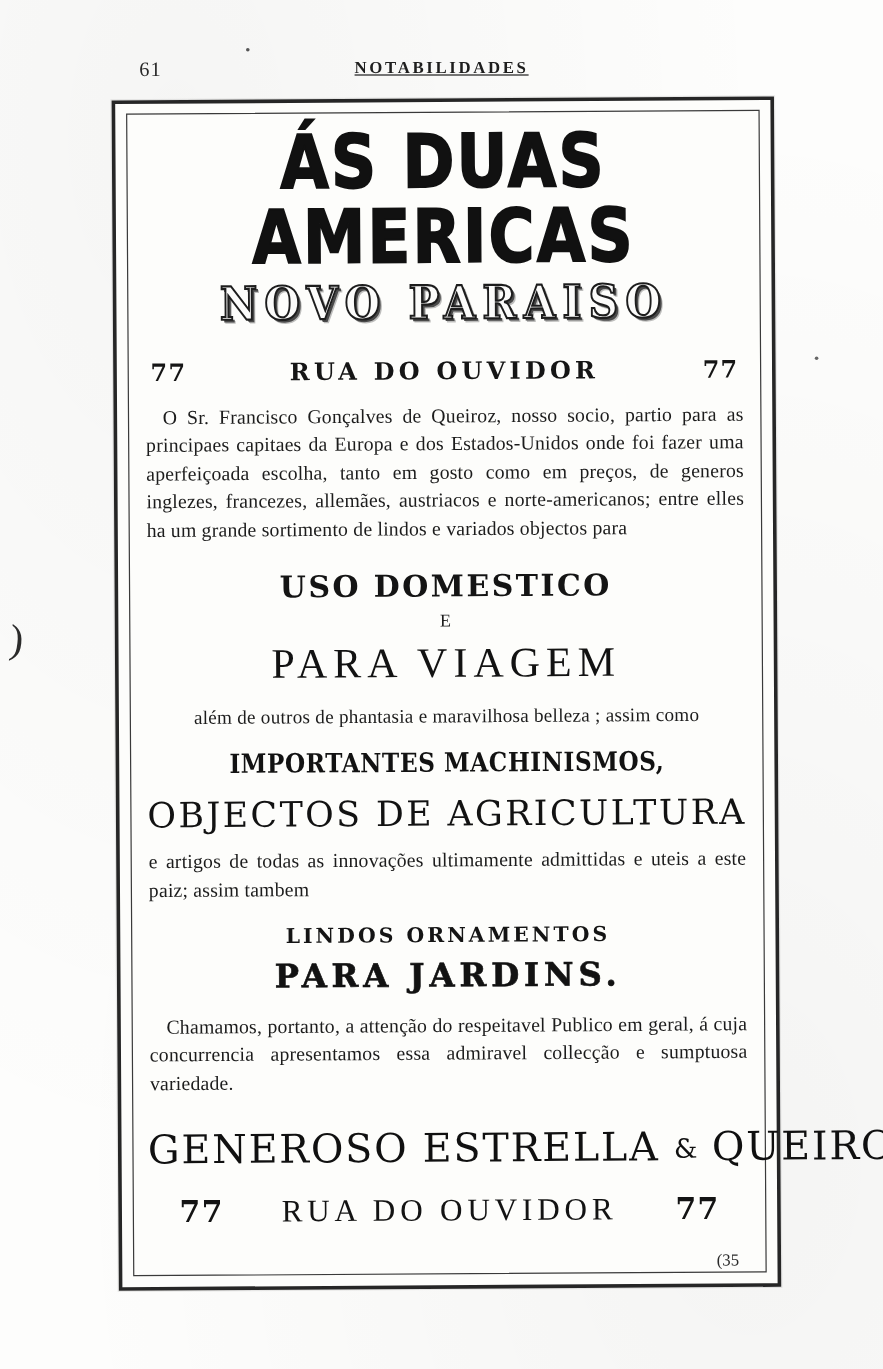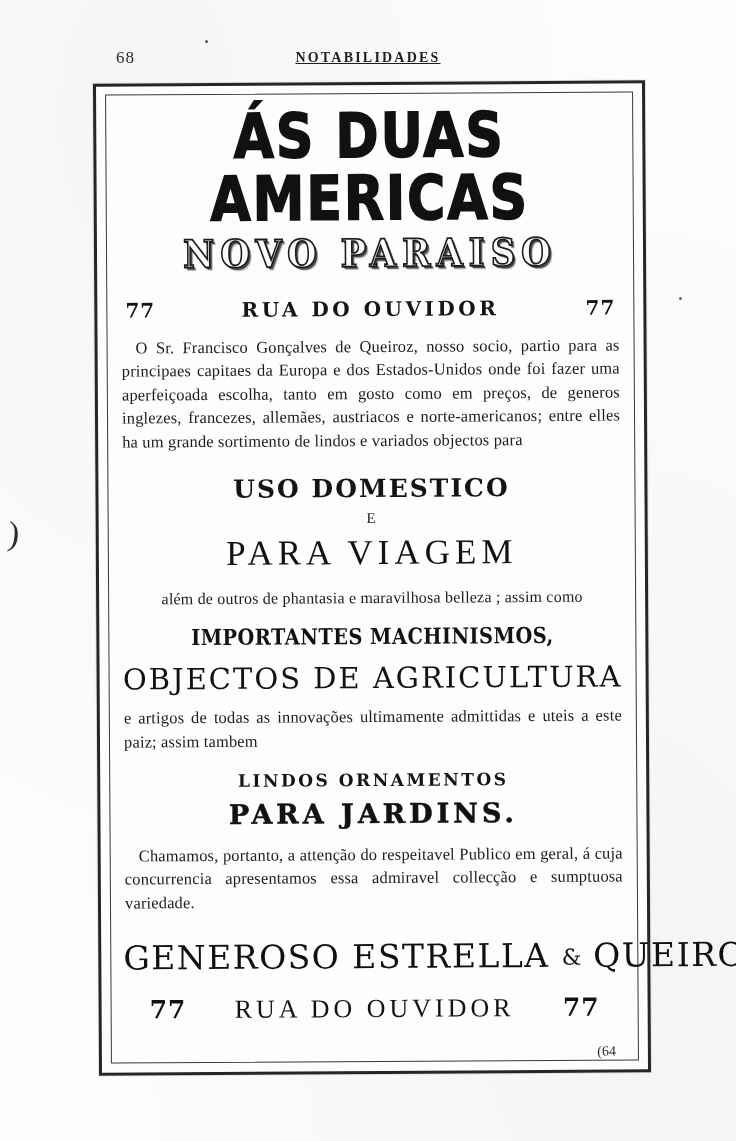--- a/index.html
+++ b/index.html
@@ -273,21 +273,21 @@
     font-family: "Liberation Serif", serif;
     font-size: 14px;
     color: #2a2a2a;
   }
 </style>
 </head>
 <body>
 
 <div class="page">
 
-  <div class="page-number">68</div>
+  <div class="page-number">61</div>
   <div class="running-head">NOTABILIDADES</div>
 
   <div class="mark-left-paren">)</div>
   <div class="mark-dot-a"></div>
   <div class="mark-dot-b"></div>
   <div class="mark-dot-c"></div>
   <div class="mark-dot-d"></div>
   <div class="mark-dot-e"></div>
 
   <div class="ad-frame">
@@ -328,17 +328,17 @@
         <span class="amp">&amp;</span>
         <span>QUEIROZ</span>
       </div>
 
       <div class="footer-address">
         <span class="footer-num">77</span>
         <span class="footer-street">RUA DO OUVIDOR</span>
         <span class="footer-num">77</span>
       </div>
 
-      <div class="plate-number">(64</div>
+      <div class="plate-number">(35</div>
 
     </div>
   </div>
 </div>
 
 </body></html>

